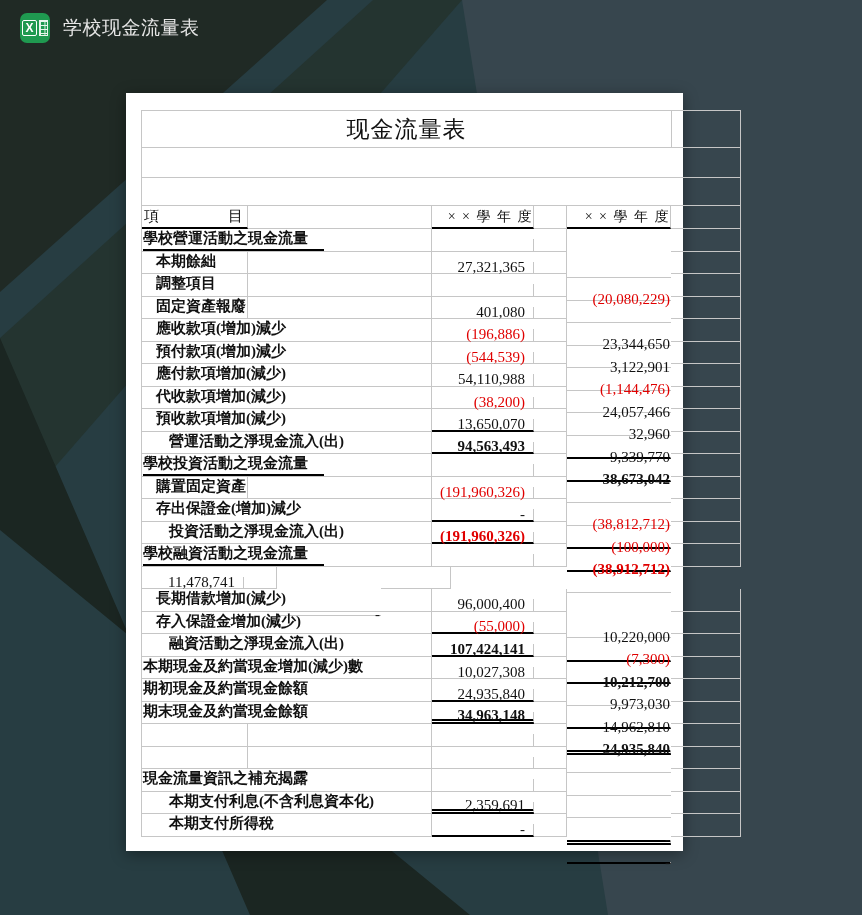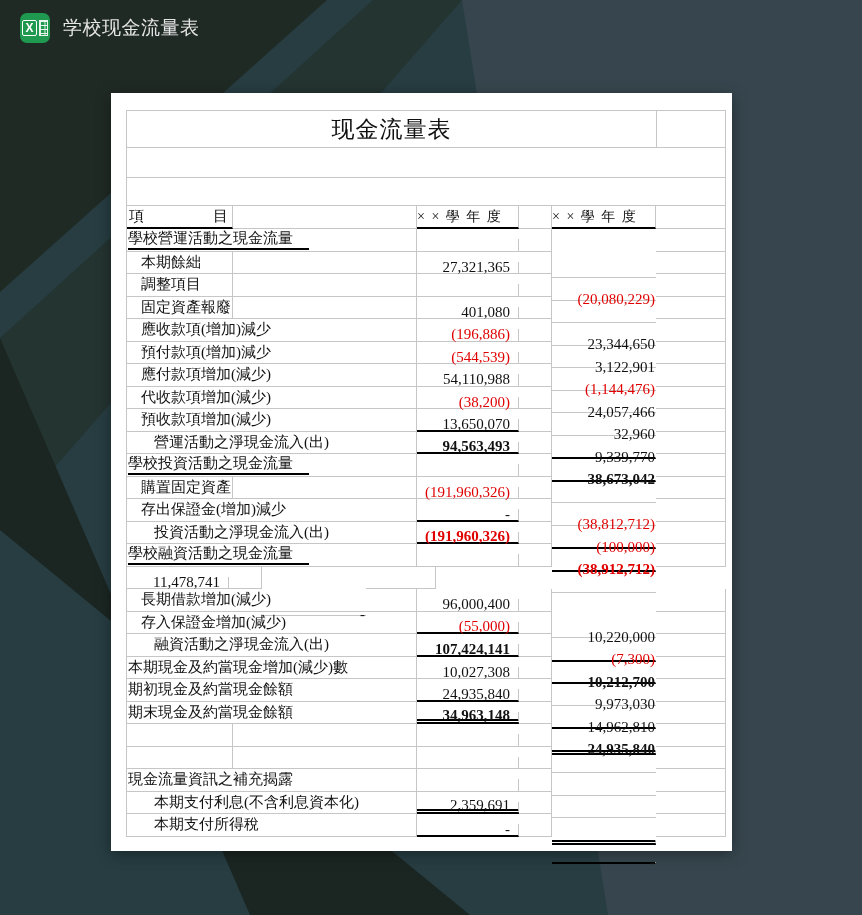--- a/index.html
+++ b/index.html
@@ -22,48 +22,48 @@
              display:flex; align-items:center; justify-content:center; gap:2px; box-sizing:border-box; }
   .xl-x { color:#fff; font:700 12px/14px "Liberation Sans","DejaVu Sans",sans-serif;
           border:1px solid #fff; border-radius:2px; padding:0 2px; }
   .xl-grid { width:9px; height:16px; border:1px solid #e8f5ec; box-sizing:border-box;
              background-image:linear-gradient(#e8f5ec 1px,transparent 1px),
                               linear-gradient(90deg,#e8f5ec 1px,transparent 1px);
              background-size:4.5px 4px; }
   .window-title { color:#e5e5e5; font:400 19px "Liberation Sans","DejaVu Sans",sans-serif; letter-spacing:.5px; }
 
   
-  .card { position:absolute; left:111px; top:93px; width:621px; height:758px;
+  .card { position:absolute; left:126px; top:93px; width:557px; height:758px;
           background:#ffffff; box-shadow:0 3px 14px rgba(0,0,0,.38); z-index:2; }
   .sheet { position:absolute; left:15px; top:17px; width:600px;
            border-top:1px solid #c6c6c6; border-left:1px solid #c6c6c6; box-sizing:border-box; }
 
   .trow { display:flex; align-items:stretch; }
   .cell { box-sizing:border-box; border-right:1px solid #c6c6c6; border-bottom:1px solid #c6c6c6; }
 
   .trow-title { height:37px; }
   .title-cell { width:530px; display:flex; align-items:center; justify-content:center;
                 font-size:23px; letter-spacing:1px; }
   .title-f { width:69px; }
   .trow-sp1 { height:30px; }
   .trow-sp2 { height:28px; }
   .sp-cell { width:599px; }
 
   .trow-head { height:23px; font-size:15px; }
   .h-item { width:106px; display:flex; justify-content:space-between; align-items:flex-end;
             padding:0 4px 1px 2px; border-bottom:2px solid #000; }
   .h-b { width:184px; }
-  .h-year { width:102px; text-align:left; border-bottom:2px solid #000;
+  .h-year { width:102px; text-align:right; border-bottom:2px solid #000;
             font-size:14px; letter-spacing:1.5px; line-height:22px; white-space:nowrap; }
   .h-gap { width:33px; }
   .h-year2 { width:104px; }
   .h-f { width:70px; }
 
   .trow-data { height:22.5px; font-size:15px; }
-  .lbl { width:290px; position:relative; display:flex; align-items:center; white-space:nowrap; }
+  .lbl { width:290px; position:relative; display:flex; white-space:nowrap;font-weight:bold; }
   .ind0 { padding-left:1px; } .ind1 { padding-left:14px; } .ind2 { padding-left:27px; }
   .ul { border-bottom:2px solid #000; padding-right:16px; line-height:19px; }
   .diva .lbl::after { content:""; position:absolute; left:105px; top:0; bottom:-1px; width:1px; background:#c6c6c6; }
   .num { display:flex; align-items:center; justify-content:flex-end; white-space:nowrap; }
   .c1 { width:102px; padding-right:8px;margin-top:10px; }
   .gap { width:33px; }
   .c2 { width:104px; padding-right:0;margin-top:48px; }
   .cf { width:70px; }
   .neg { color:#e00000; }
   .b { font-weight:700; }

